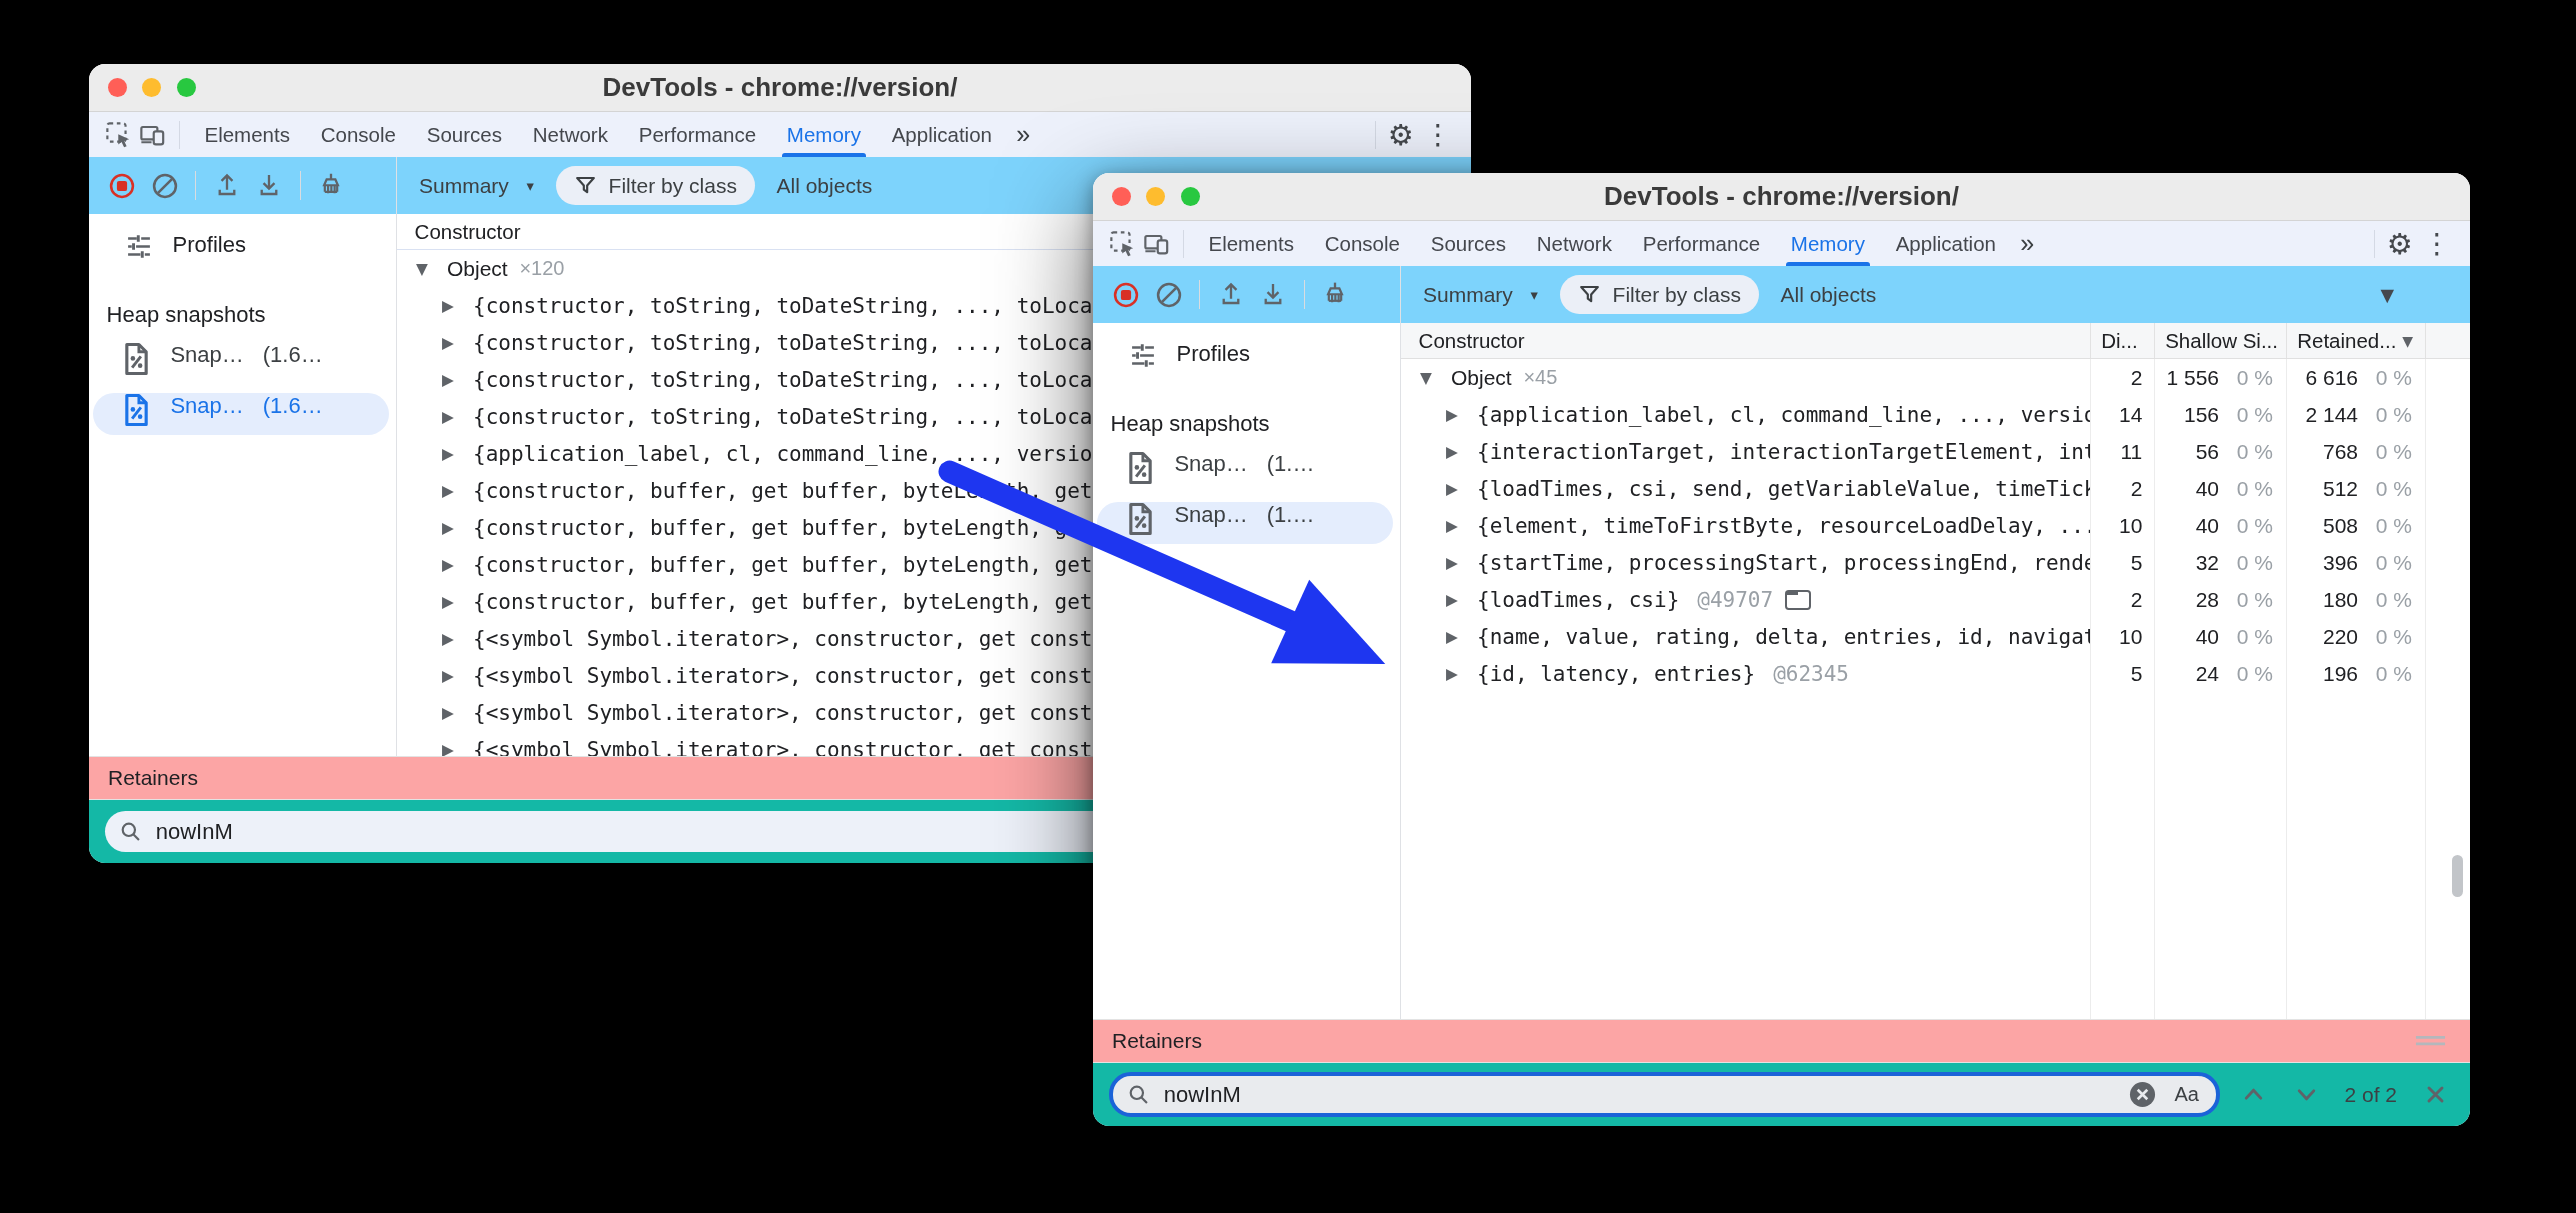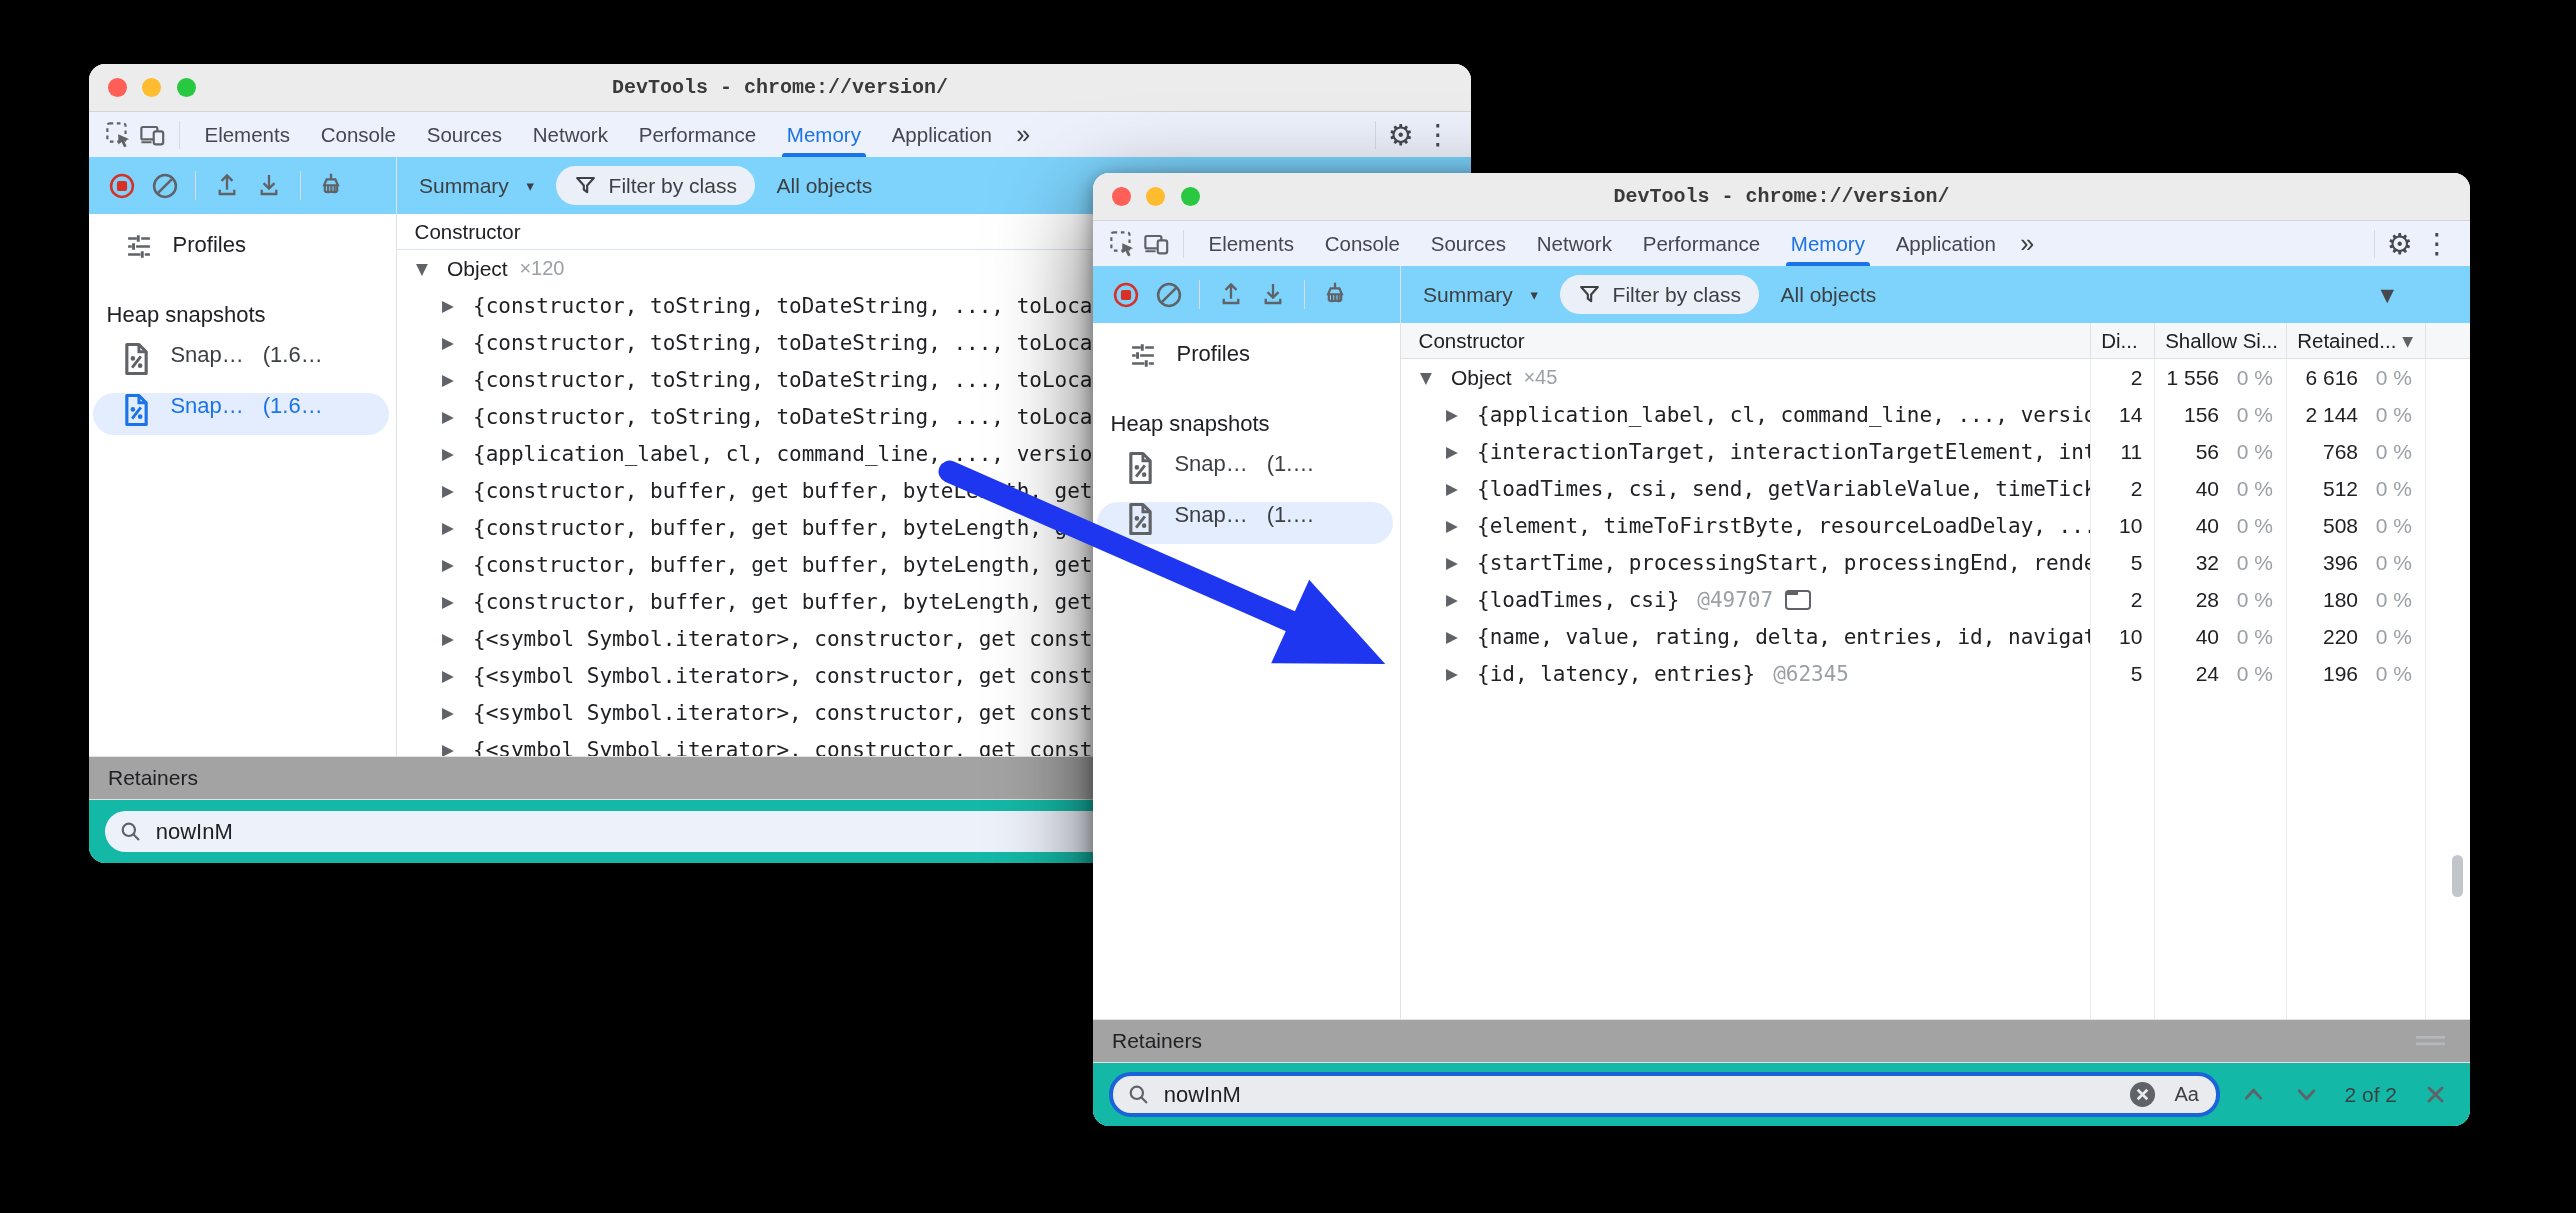--- a/index.html
+++ b/index.html
@@ -11,21 +11,21 @@
           display:flex;flex-direction:column;
           box-shadow:0 33px 95px rgba(0,0,0,.62),0 4.4px 19px rgba(0,0,0,.38);}
   .win-back {left:89px;top:64px;width:1382px;height:799px;}
   .win-front{left:1093px;top:173px;width:1377px;height:953px;}
 
   .titlebar{height:47px;background:#ececec;border-bottom:1.5px solid #d4d4d4;
             display:flex;align-items:center;justify-content:center;position:relative;flex:none;}
   .lights{position:absolute;left:19px;top:0;height:100%;display:flex;align-items:center;gap:15.4px;}
   .light{width:19px;height:19px;border-radius:50%;display:inline-block;}
   .light.red{background:#ff5f57;}.light.yellow{background:#febc2e;}.light.green{background:#28c840;}
-  .title{font-size:20px;font-weight:700;color:#3a3a3a;font-family:Liberation Mono, monospace;}
+  .title{font-size:26px;font-weight:700;color:#3a3a3a;}
 
   .tabbar{height:45px;background:#edf1fb;display:flex;align-items:center;padding-left:13px;flex:none;}
   .tb-icon{width:34px;height:34px;display:flex;align-items:center;justify-content:center;color:#5f6368;flex:none;}
   .vdiv{width:1.5px;height:28px;background:#d4d9e4;margin:0 8.8px;flex:none;}
   .tab{font-size:20.5px;color:#44474d;padding:0 15.4px;height:100%;display:flex;align-items:center;position:relative;white-space:nowrap;}
   .tab.active{color:#1a73e8;}
   .tab.active::after{content:"";position:absolute;left:10.2px;right:10.2px;bottom:0;height:4.4px;background:#1a73e8;border-radius:2.9px 2.9px 0 0;}
   .tab.overflow{font-size:25px;color:#3c4043;padding:0 8.8px;}
   .tabbar-right{margin-left:auto;display:flex;align-items:center;gap:2.9px;padding-right:11.7px;}
   .glyph-gear{font-family:"DejaVu Sans",sans-serif;font-size:29px;color:#45484d;}
@@ -87,21 +87,21 @@
   .frame-icon::before{content:"";position:absolute;left:-0.7px;top:-0.7px;width:55%;height:4.4px;background:#5f6368;}
   .cell-di{width:64px;border-left:1.5px solid #ececec;box-sizing:border-box;display:flex;
            align-items:center;justify-content:flex-end;padding-right:11.7px;font-size:21px;color:#202124;}
   .cell-two{border-left:1.5px solid #ececec;box-sizing:border-box;display:flex;align-items:center;
             padding:0 13px 0 7.3px;font-size:21px;}
   .cell-two.c-sv{width:132px;}.cell-two.c-rv{width:139px;}
   .cell-two .val{flex:1;text-align:right;color:#202124;}
   .cell-two .pct{width:54px;text-align:right;color:#9aa0a6;}
   .cell-gutter{width:45px;border-left:1.5px solid #ececec;box-sizing:border-box;}
 
-  .retainers{height:42px;border-top:1.5px solid #e3e3e3;border-bottom:1.5px solid #e3e3e3;background:#a3a3a3;
+  .retainers{height:42px;border-top:1.5px solid #e3e3e3;border-bottom:1.5px solid #e3e3e3;background:#fca5a5;
              display:flex;align-items:center;justify-content:space-between;padding:0 19px;
              font-size:21px;color:#202124;flex:none;}
   .searchrow{height:63px;background:#14b8a6;display:flex;align-items:center;padding:0 16px;gap:14.6px;flex:none;}
   .search-pill{flex:1;height:41px;border-radius:22px;background:#edf1f9;display:flex;align-items:center;
                padding:0 13px;gap:11.7px;min-width:0;box-sizing:border-box;}
   .win-front .search-pill{background:#e9ebee;border:4.4px solid #1b63d8;height:45px;}
   .search-text{font-size:22px;color:#202124;flex:1;white-space:nowrap;overflow:hidden;}
   .case-btn{font-size:20px;color:#3c4043;padding:0 4.4px;flex:none;}
   .nav-btn{width:38px;height:38px;display:flex;align-items:center;justify-content:center;color:#5f6368;flex:none;}
   .match-count{font-size:21px;color:#3c4043;white-space:nowrap;padding:0 4.4px;}

